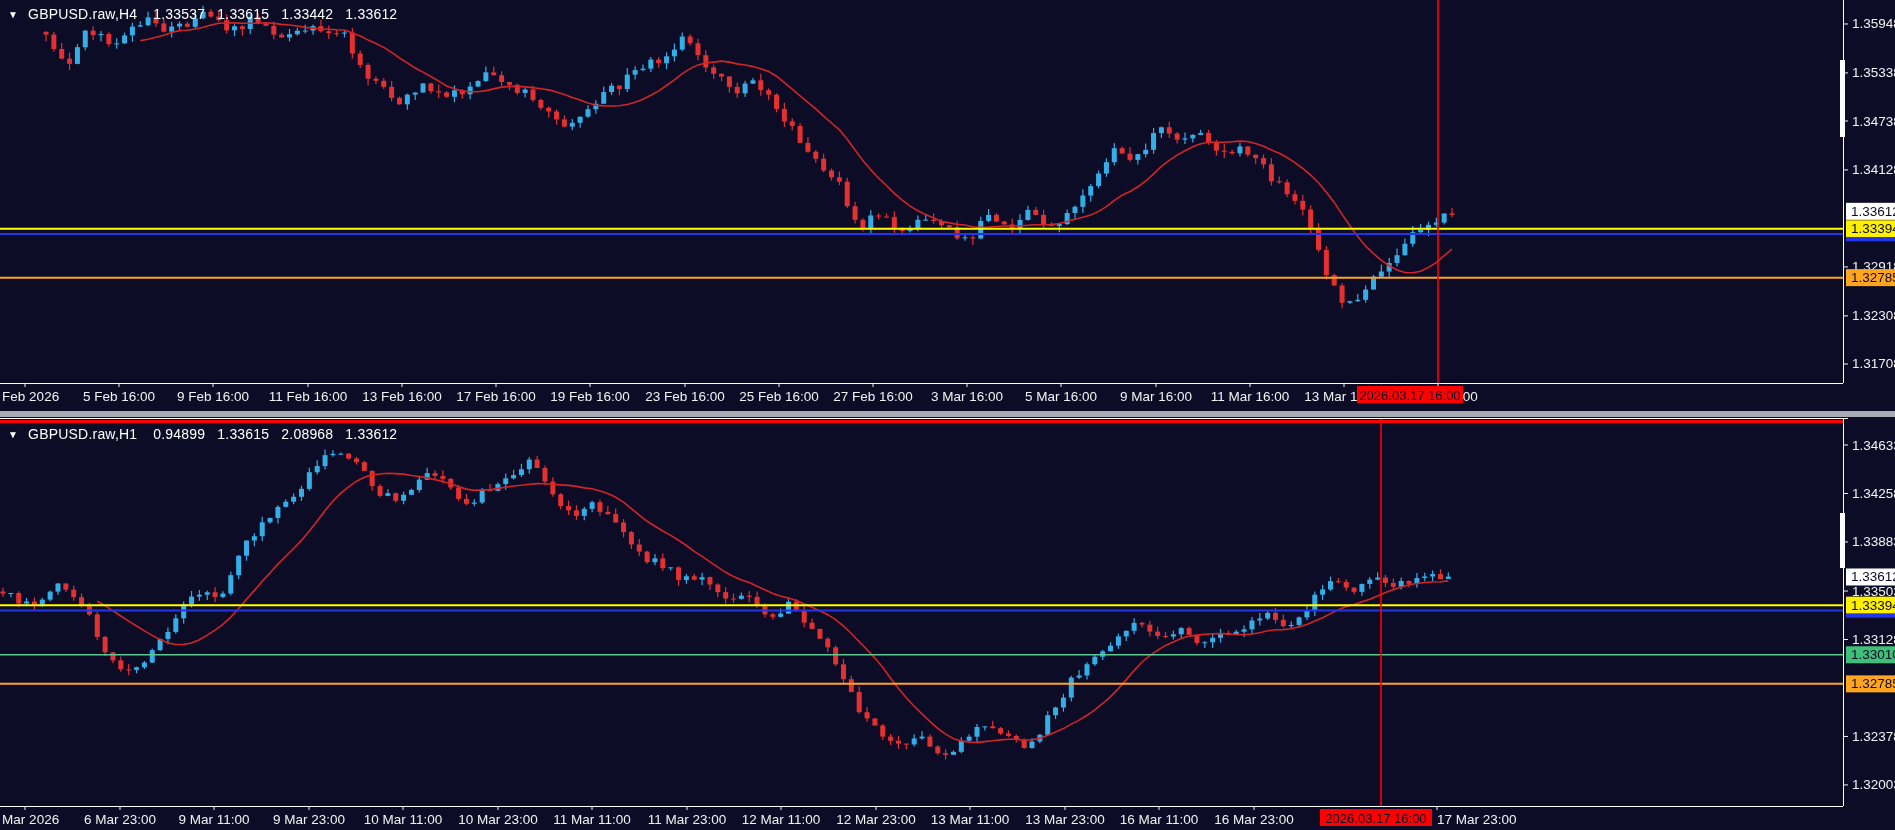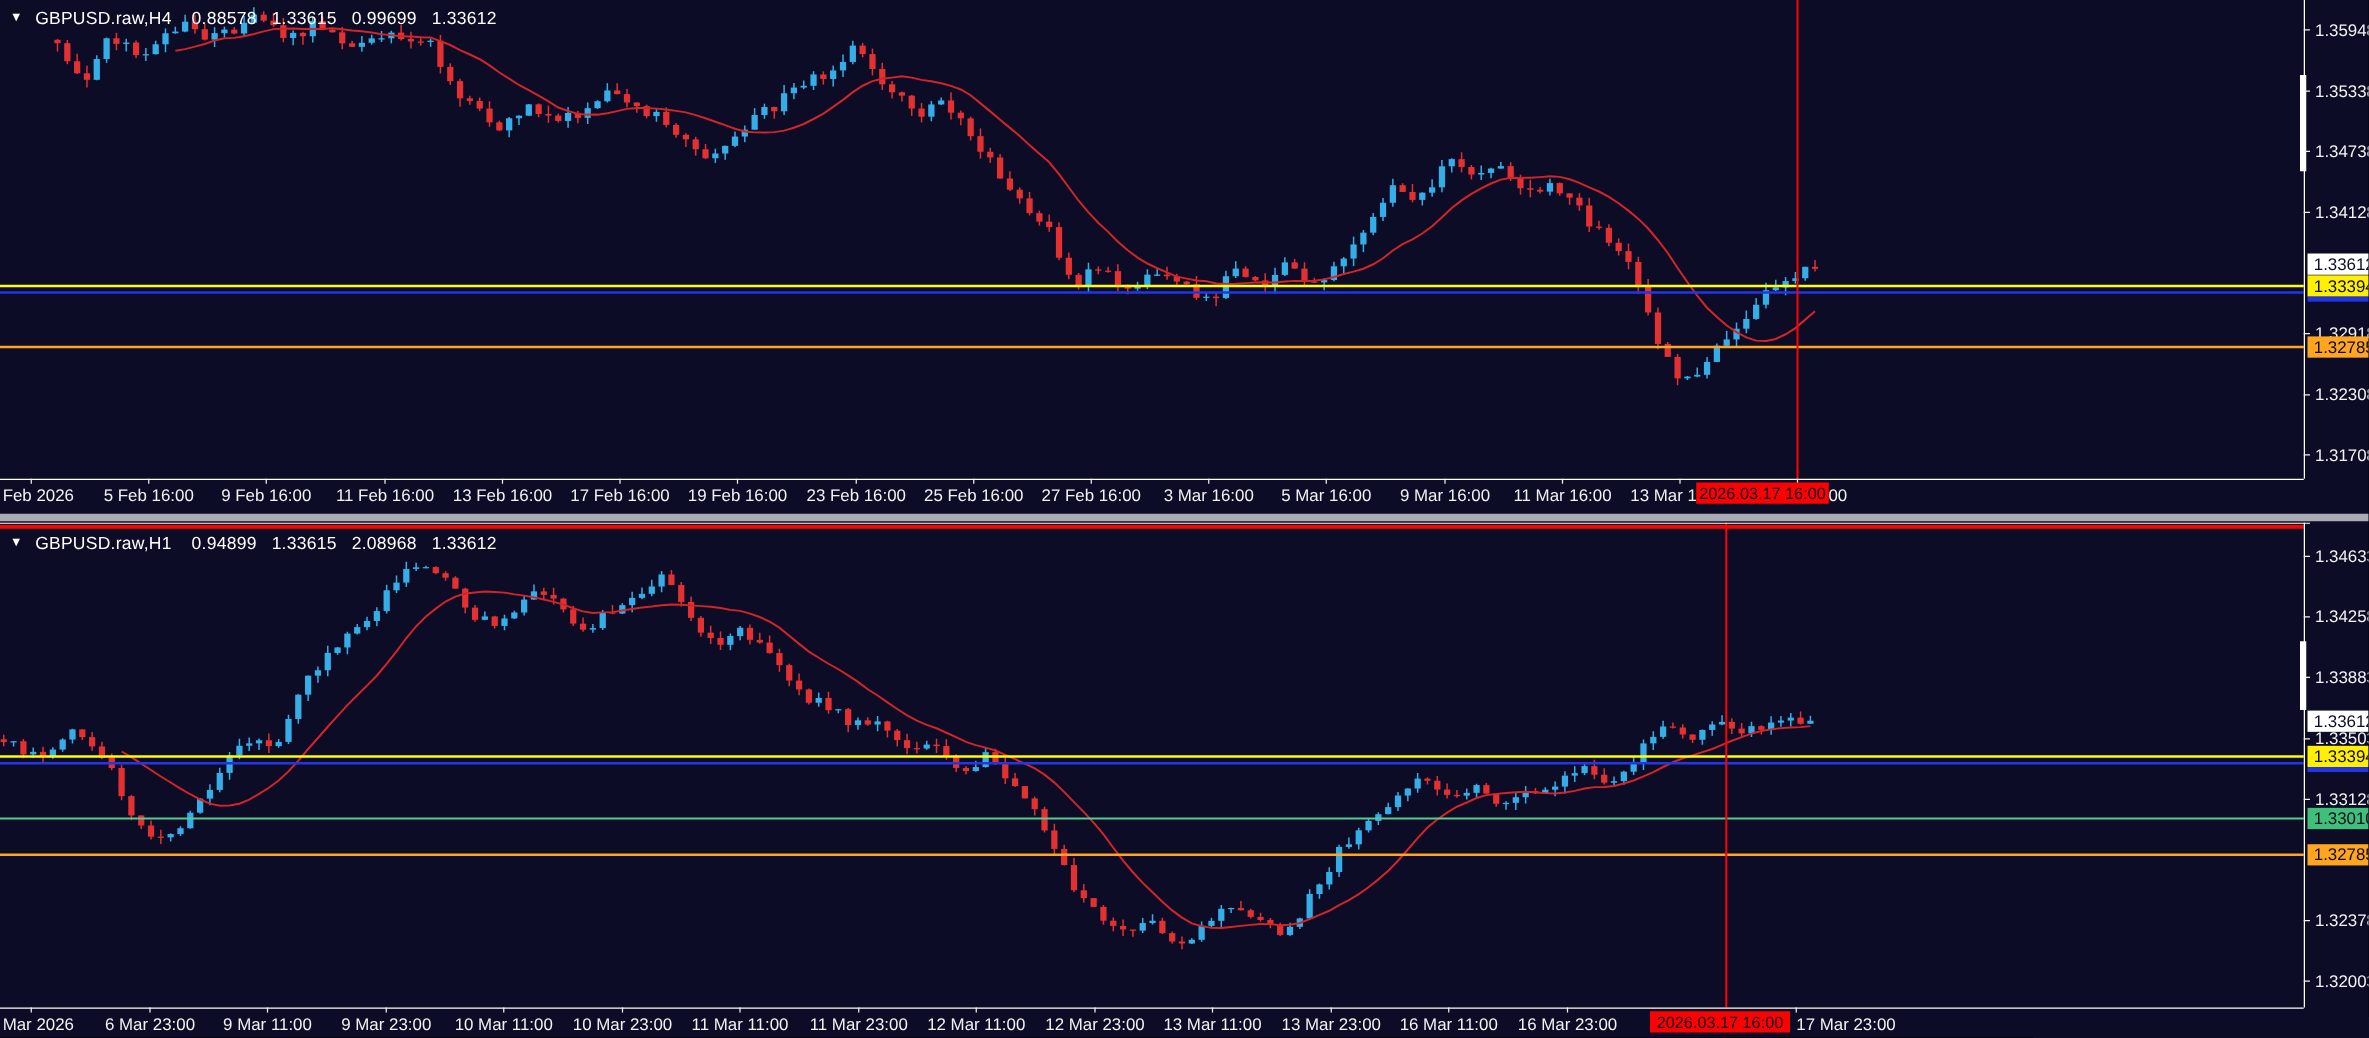--- a/index.html
+++ b/index.html
@@ -908,23 +908,23 @@
         <line x1="1437" y1="388" x2="1437" y2="392" stroke="#F2F2F2" stroke-width="1"></line>
         <text x="1437" y="406" fill="#F2F2F2" font-size="13.5" text-anchor="start">17 Mar 23:00</text>
         <rect x="1320" y="391" width="112" height="17" fill="#FF0000"></rect>
         <text x="1376" y="404.5" fill="#0C0C26" font-size="13" text-anchor="middle">2026.03.17 16:00</text>
       </g>
     </svg>
 
   <div class="title-row" id="title-h4">
     <span class="tri">▼</span>
     <span class="sym">GBPUSD.raw,H4</span>
-    <span class="num">0.88578</span>
+    <span class="num">1.33537</span>
     <span class="num">1.33615</span>
-    <span class="num">0.99699</span>
+    <span class="num">1.33442</span>
     <span class="num">1.33612</span>
   </div>
 
   <div class="title-row" id="title-h1">
     <span class="tri">▼</span>
     <span class="sym">GBPUSD.raw,H1</span>
     <span class="num">0.94899</span>
     <span class="num">1.33615</span>
     <span class="num">2.08968</span>
     <span class="num">1.33612</span>

